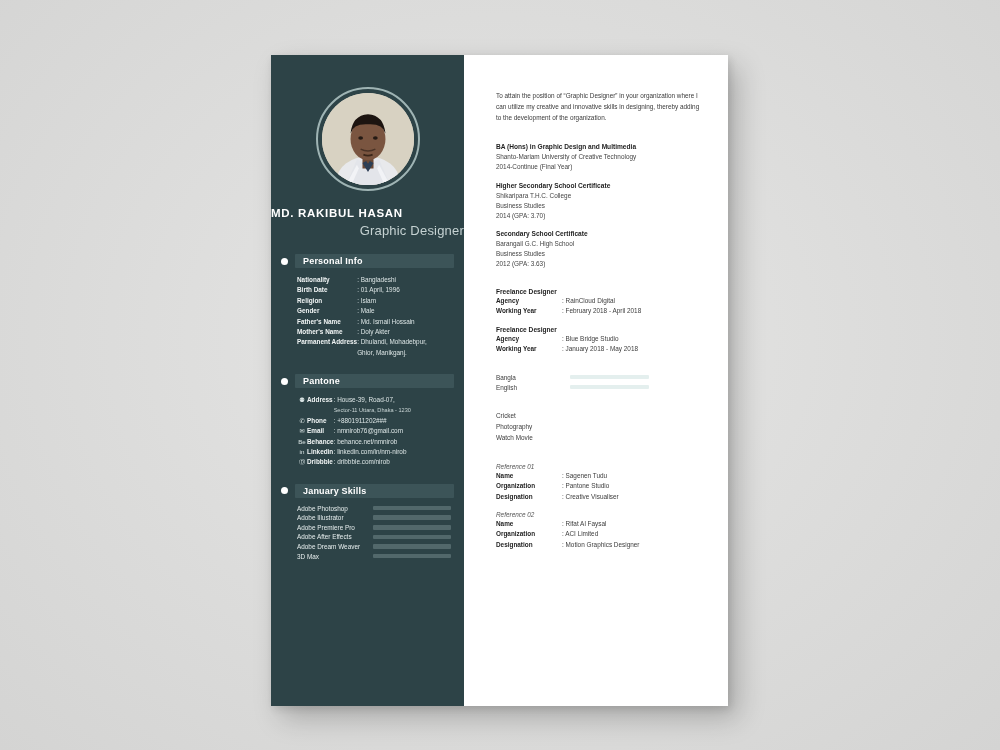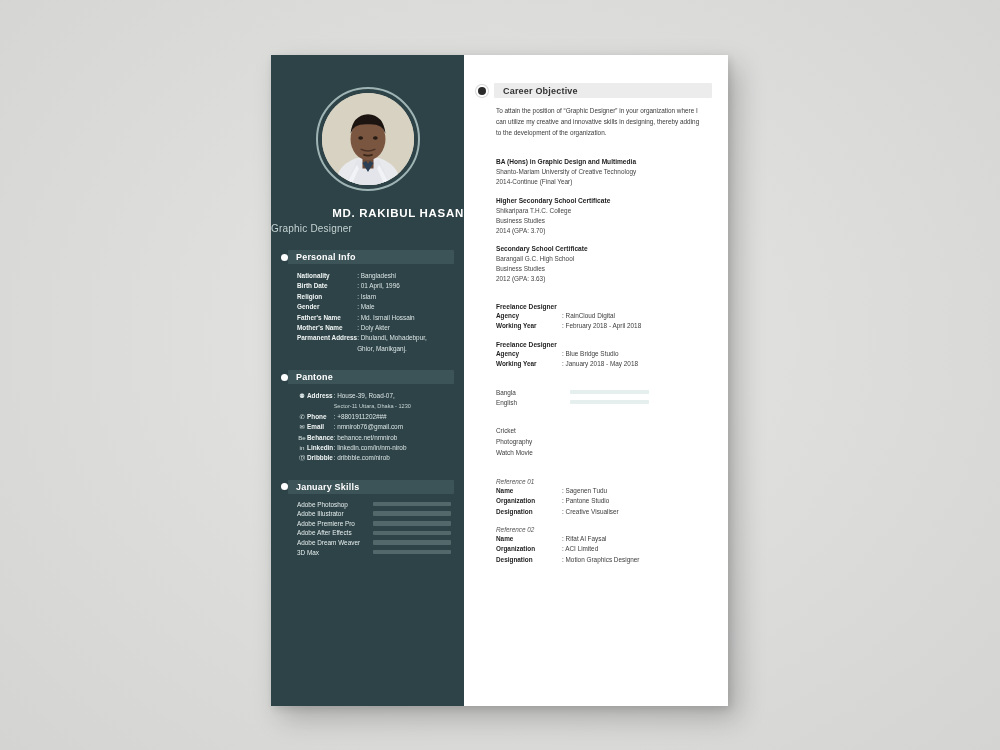--- a/index.html
+++ b/index.html
@@ -28,27 +28,27 @@
   .photo-wrap { display:flex; justify-content:center; margin-top:32px; }
   .photo-ring {
     width: 104px; height: 104px; border-radius: 50%;
     border: 2px solid #9fb4b4; padding: 4px;
   }
   .photo {
     width: 100%; height: 100%; border-radius: 50%; overflow: hidden;
     background: #d9d3c4; position: relative;
   }
   .name {
-    text-align:right; margin-top: 16px;
+    text-align:left; margin-top: 16px;
     font-size: 11.5px; font-weight: bold; letter-spacing: .7px; color:#fff;
   }
-  .role { text-align:left; margin-top: 4px; font-size: 10px; color:#c5d2d2; letter-spacing:.2px; }
+  .role { text-align:right; margin-top: 4px; font-size: 13px; color:#c5d2d2; letter-spacing:.2px; }
 
   .sec { margin-top: 16px; padding-left: 10px; padding-right: 10px; }
-  .sec-head { display:flex; align-items:center; }
+  .sec-head { display:flex; align-items:center; gap:7px; }
   .bullet-dark {
     width: 7px; height: 7px; border-radius: 50%; background:#ffffff; flex:0 0 7px;
     box-shadow: 0 0 0 2px #2d4347;
   }
   .bar-dark {
     flex:1; background:#3c5458; height: 14px; border-radius: 1px;
     display:flex; align-items:center; padding-left:8px;
     font-size: 9px; font-weight: bold; color:#ffffff; letter-spacing:.2px;
   }
   .sec-body { padding-left: 16px; margin-top: 7px; }
@@ -258,24 +258,20 @@
    </div>
             </div>
         </div>
       </div>
 
     </div>
 
     <div id="right">
 
       <div class="rsec">
-        <div class="rhead">
-          <span class="bullet-light"></span>
-          <span class="bar-light">Career Objective</span>
-        </div>
         <div class="rbody">
           <div class="para">To attain the position of “Graphic Designer” in your organization where I can utilize my creative and innovative skills in designing, thereby adding to the development of the organization.</div>
         </div>
       </div>
 
       <div class="rsec">
         <div class="rbody" id="edu-list">
             <div class="edu">
      <div class="edu-title">BA (Hons) in Graphic Design and Multimedia</div>
      <div class="edu-line">Shanto-Mariam University of Creative Technology</div>

